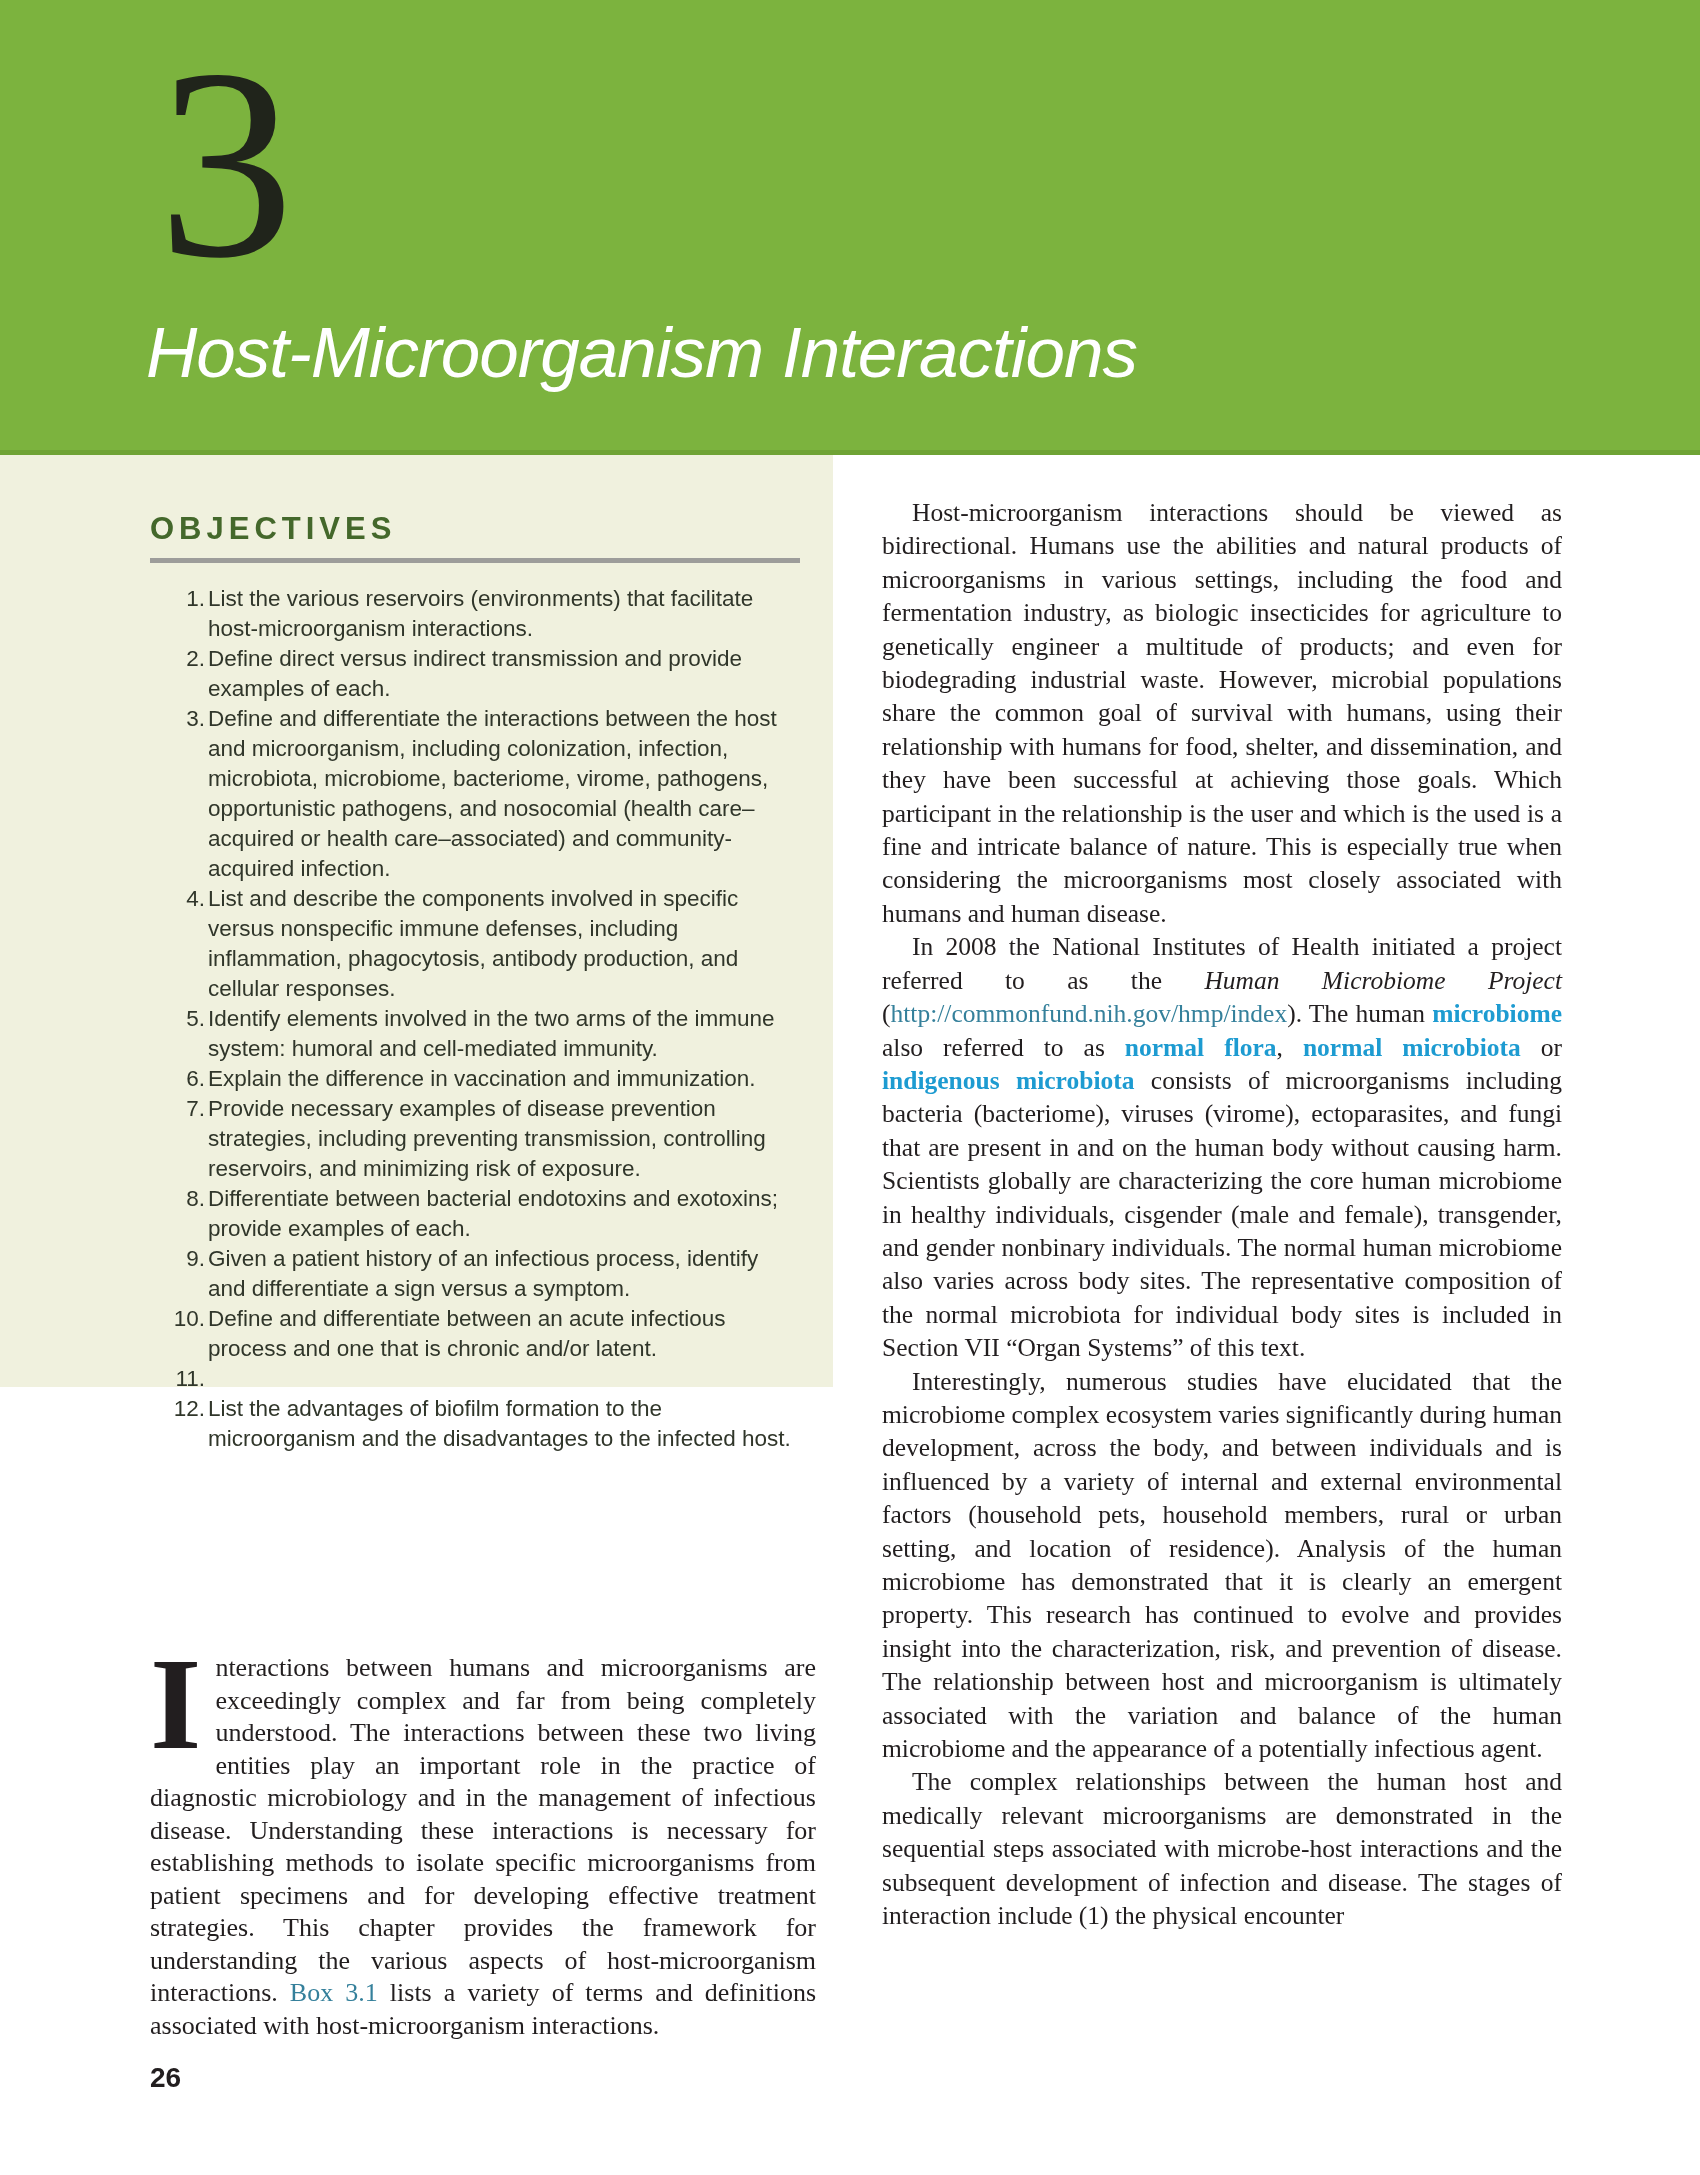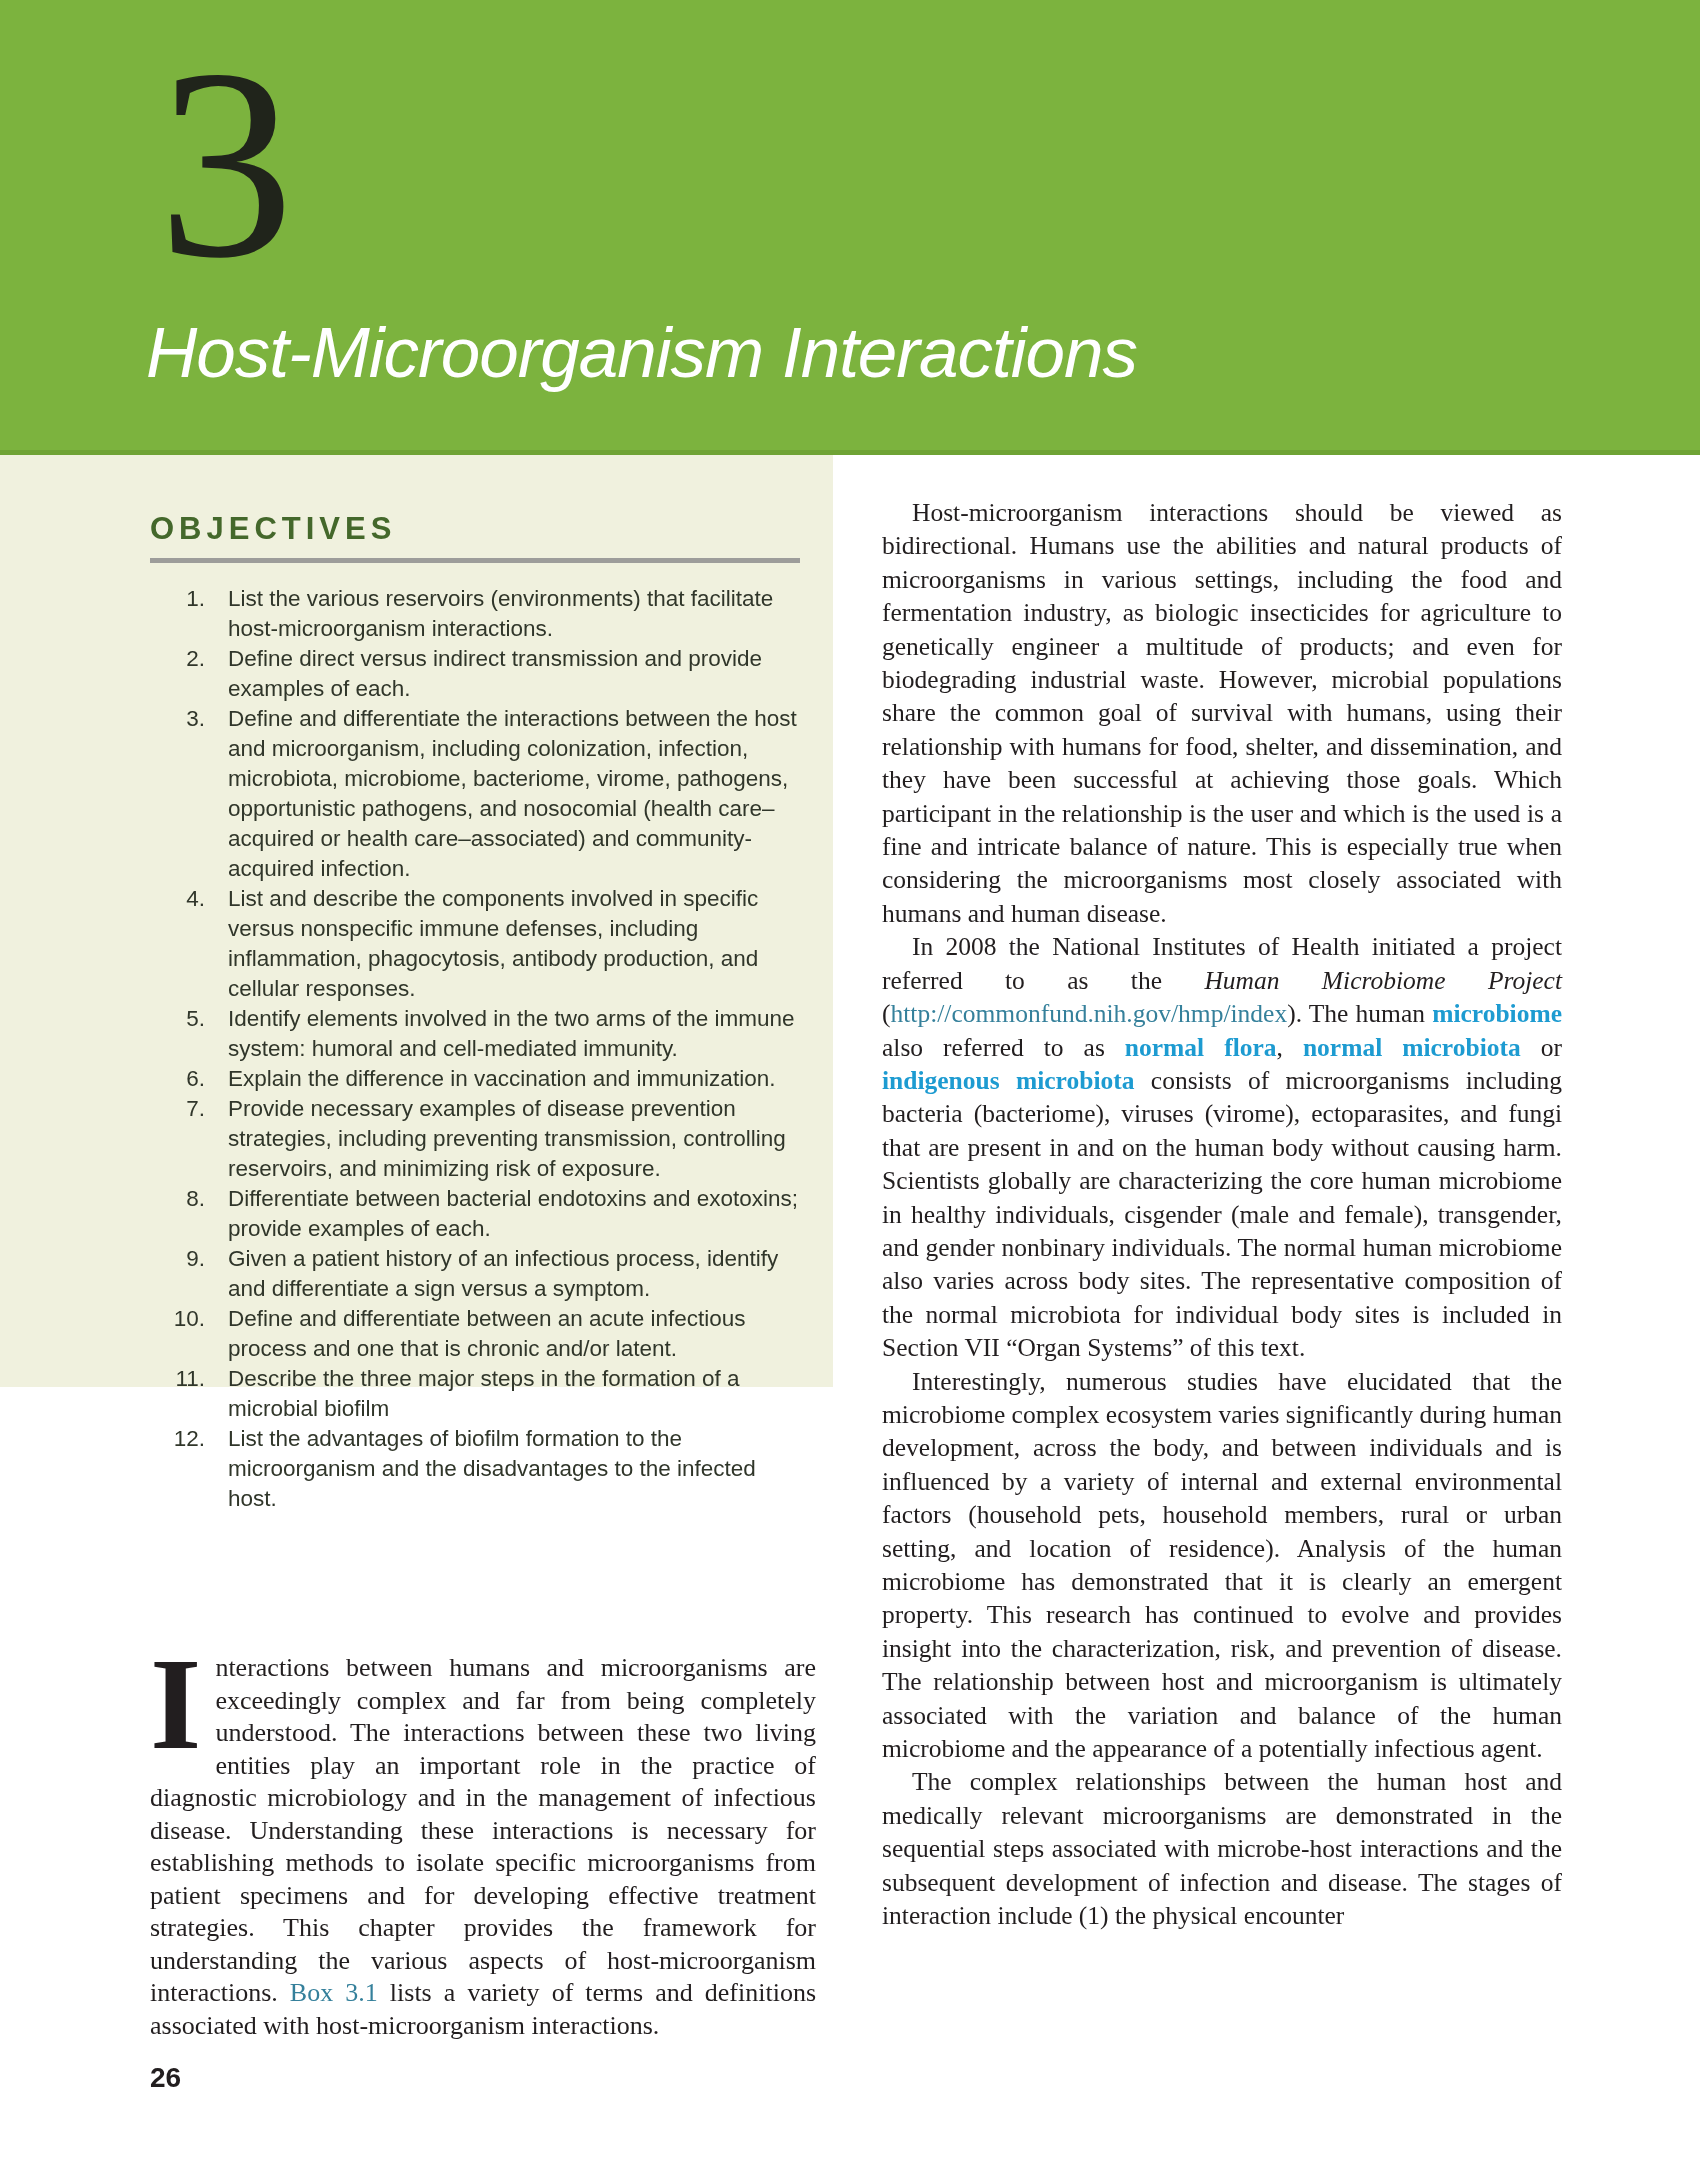--- a/index.html
+++ b/index.html
@@ -41,21 +41,21 @@
     height:5px; margin-top:11px;
     background:var(--rule-gray, #9d9d9a);
   }
   .objectives-list {
     margin:21px 0 0 0; padding:0; list-style:none;
     font-family:"Liberation Sans", sans-serif;
     font-size:22.5px; line-height:30px; color:var(--objectives-text, #30362a);
   }
   .objectives-list li { display:flex; }
   .obj-num { flex:none; width:55px; text-align:right; }
-  .obj-txt { flex:1; margin-left:23px; }
+  .obj-txt { flex:1; margin-left:3px; }
 
   
   .intro {
     position:absolute; left:150px; top:1652px; width:666px;
     text-align:justify; font-size:26px; line-height:32.5px;
     color:var(--body-text, #221e1f);
   }
   .dropcap {
     float:left; font-weight:700; color:var(--body-text, #221e1f);
     font-size:132px; line-height:96px; padding:4px 14px 0 0;
@@ -129,21 +129,20 @@
         <li>
           <span class="obj-num">9.</span>
           <span class="obj-txt">Given a patient history of an infectious process, identify and differentiate a sign versus a symptom.</span>
         </li>
         <li>
           <span class="obj-num">10.</span>
           <span class="obj-txt">Define and differentiate between an acute infectious process and one that is chronic and/or latent.</span>
         </li>
         <li>
           <span class="obj-num">11.</span>
-          <span class="obj-txt">Describe the three major steps in the formation of a microbial biofilm</span>
         </li>
         <li>
           <span class="obj-num">12.</span>
           <span class="obj-txt">List the advantages of biofilm formation to the microorganism and the disadvantages to the infected host.</span>
         </li>
       </ol>
   </section>
 
   <section class="intro">
     <span class="dropcap">I</span><span>nteractions between humans and microorganisms are exceedingly complex and far from being completely understood. The interactions between these two living entities play an important role in the practice of diagnostic microbiology and in the management of infectious disease. Understanding these interactions is necessary for establishing methods to isolate specific microorganisms from patient specimens and for developing effective treatment strategies. This chapter provides the framework for understanding the various aspects of host-microorganism interactions. </span><a class="box-link">Box 3.1</a><span> lists a variety of terms and definitions associated with host-microorganism interactions.</span>

